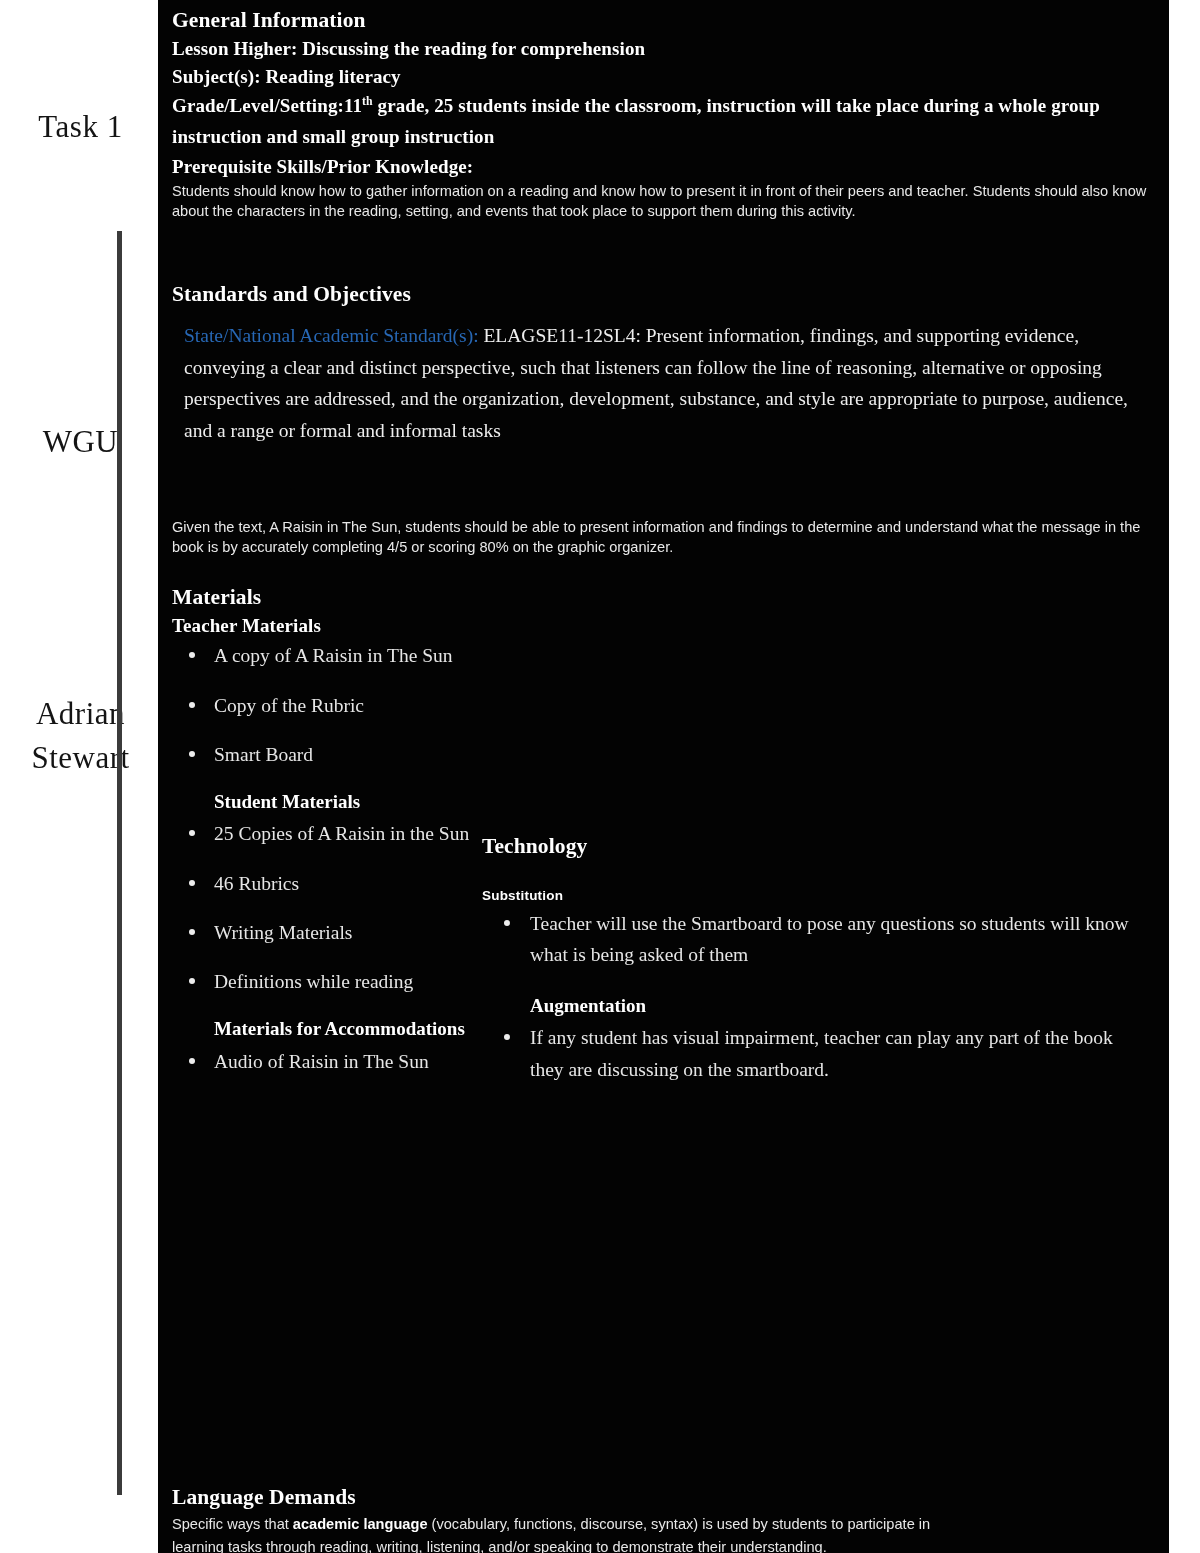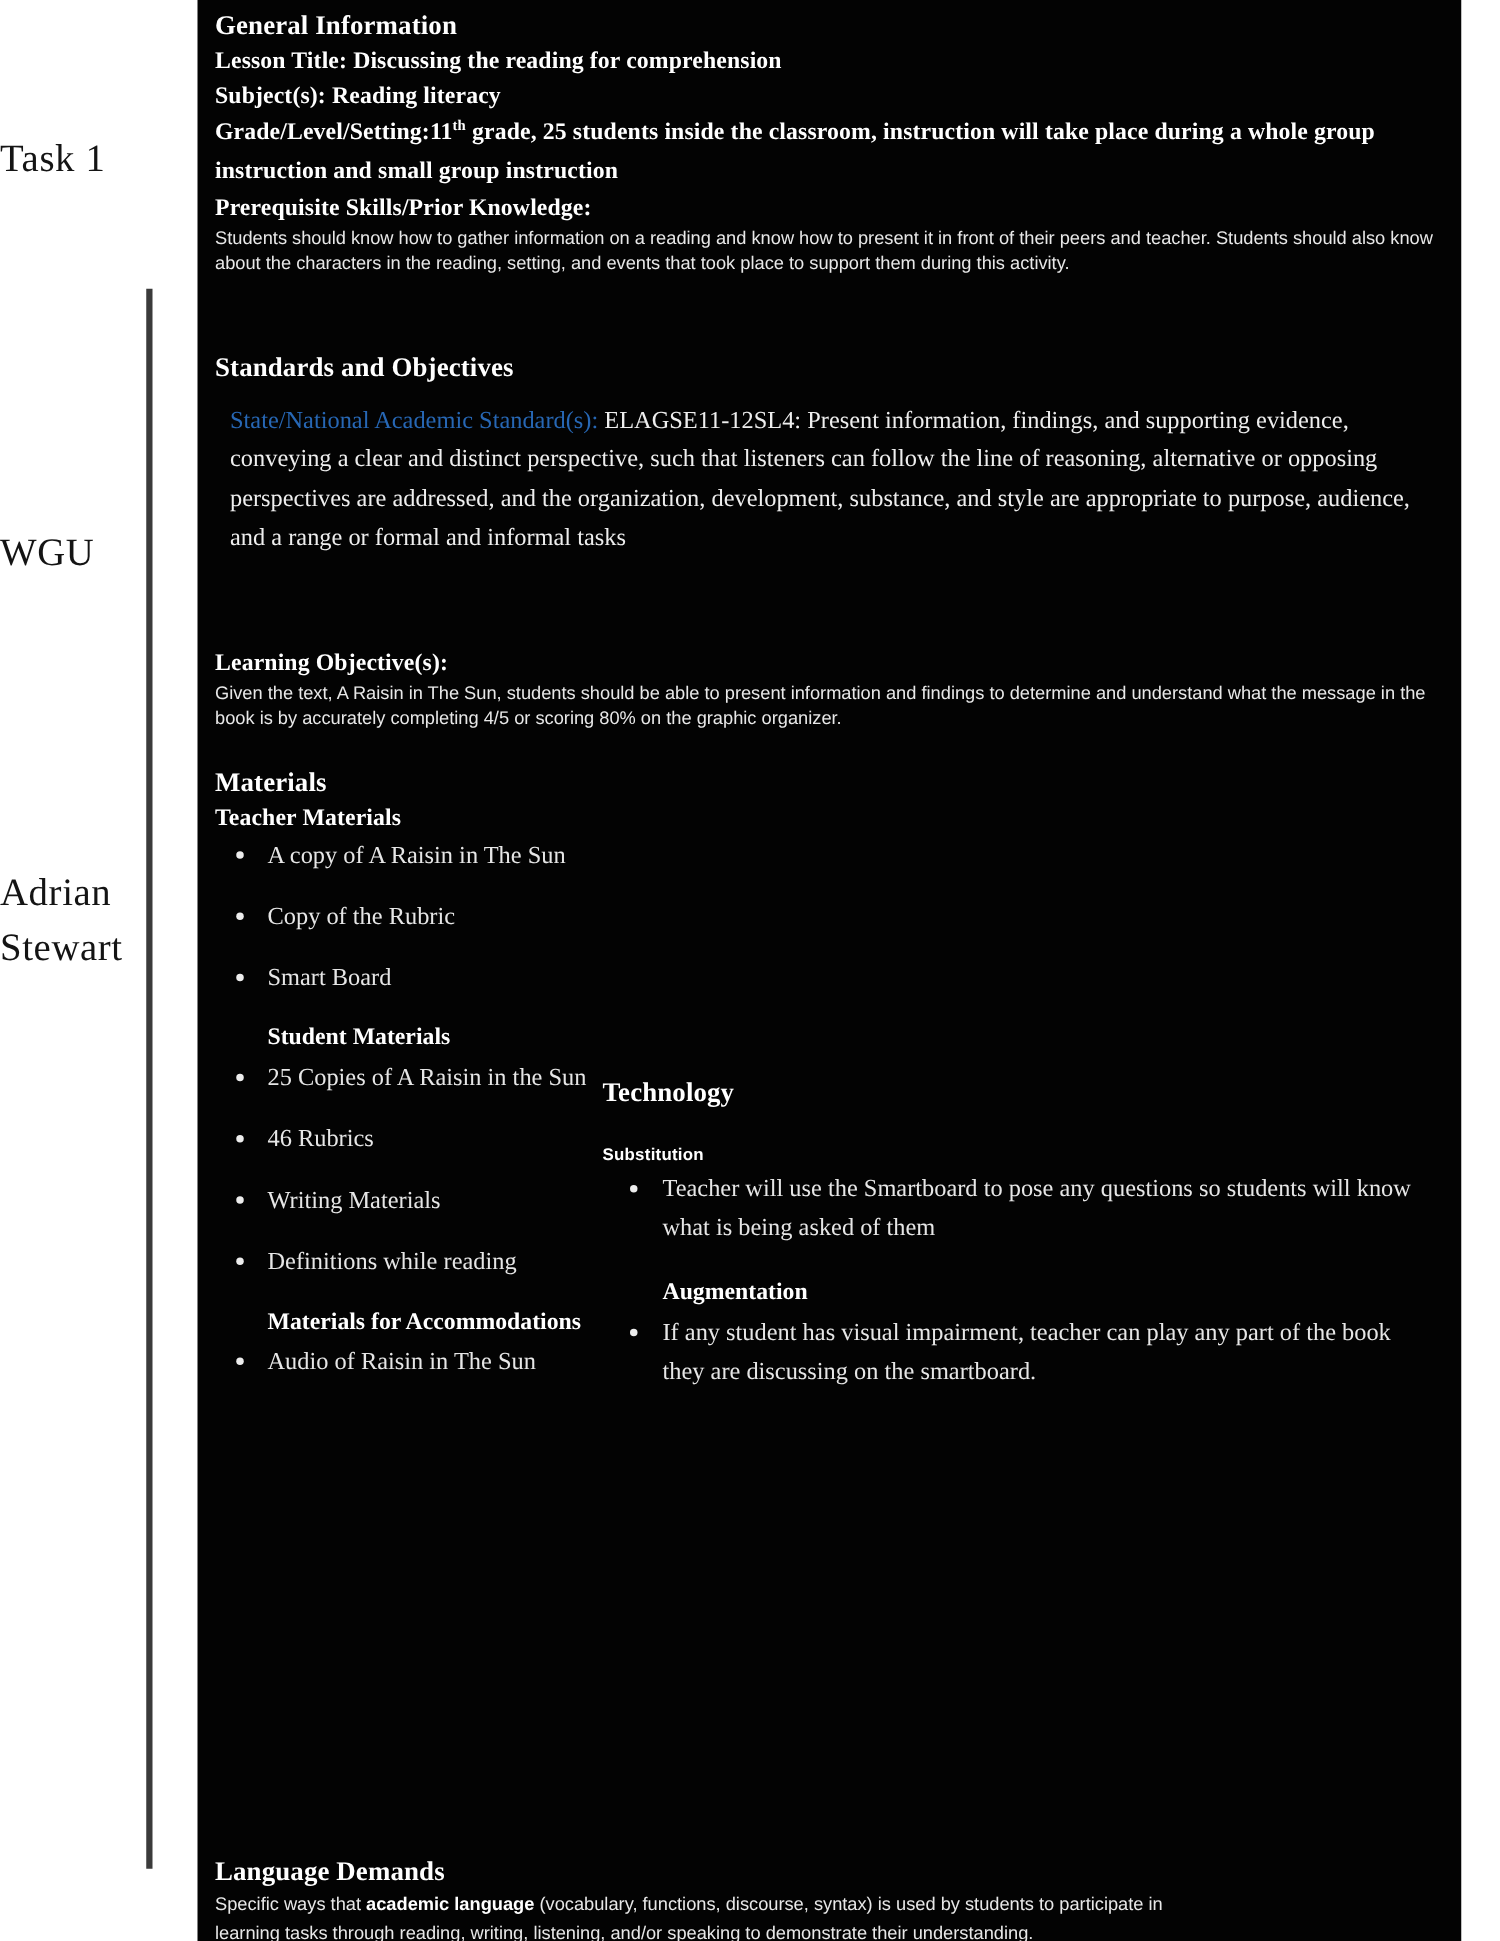--- a/index.html
+++ b/index.html
@@ -24,20 +24,21 @@
     position: absolute;
     left: 0;
     top: 0;
     width: 161px;
     height: 1553px;
     background: #ffffff;
   }
   .margin-note {
     position: absolute;
     width: 161px;
+    text-align: center;
     color: #141414;
     font-family: "Liberation Serif", "DejaVu Serif", serif;
     font-size: 31px;
     line-height: 1.42;
     letter-spacing: 0.5px;
   }
   .margin-note.n-task { top: 105px; }
   .margin-note.n-wgu  { top: 420px; }
   .margin-note.n-name { top: 692px; }
 
@@ -212,21 +213,21 @@
     <div class="margin-rule"></div>
   </div>
 
   <div class="doc">
     <div class="doc-inner">
 
       <div>
         <div class="h-section">General Information</div>
 
         <div class="lbl-bold">
-          <span>Lesson Title: </span><span>Discussing the reading for comprehension</span>
+          <span>Lesson Higher: </span><span>Discussing the reading for comprehension</span>
         </div>
 
         <div class="lbl-bold">
           <span>Subject(s): </span><span>Reading literacy</span>
         </div>
 
         <div class="lbl-bold wide">
           <span>Grade/Level/Setting:</span><span>11</span><span class="sup">th</span><span> grade, 25 students inside the classroom, instruction will take place during a whole group instruction and small group instruction</span>
         </div>
 
@@ -239,21 +240,20 @@
       <div>
         <div class="h-section">Standards and Objectives</div>
         <div class="body-serif">
           <span class="std-label">State/National Academic Standard(s):</span><span> ELAGSE11-12SL4: Present information, findings, and supporting evidence, conveying a clear and distinct perspective, such that listeners can follow the line of reasoning, alternative or opposing perspectives are addressed, and the organization, development, substance, and style are appropriate to purpose, audience, and a range or formal and informal tasks</span>
         </div>
       </div>
 
       <div class="sp-xl"></div>
 
       <div>
-        <div class="lbl-bold">Learning Objective(s):</div>
         <div class="body-sans">Given the text, A Raisin in The Sun, students should be able to present information and findings to determine and understand what the message in the book is by accurately completing 4/5 or scoring 80% on the graphic organizer.</div>
       </div>
 
       <div class="sp-m"></div>
 
       <div class="cols">
 
         <div class="col-materials">
           <div class="h-section">Materials</div>
           <div class="lbl-bold">Teacher Materials</div>

